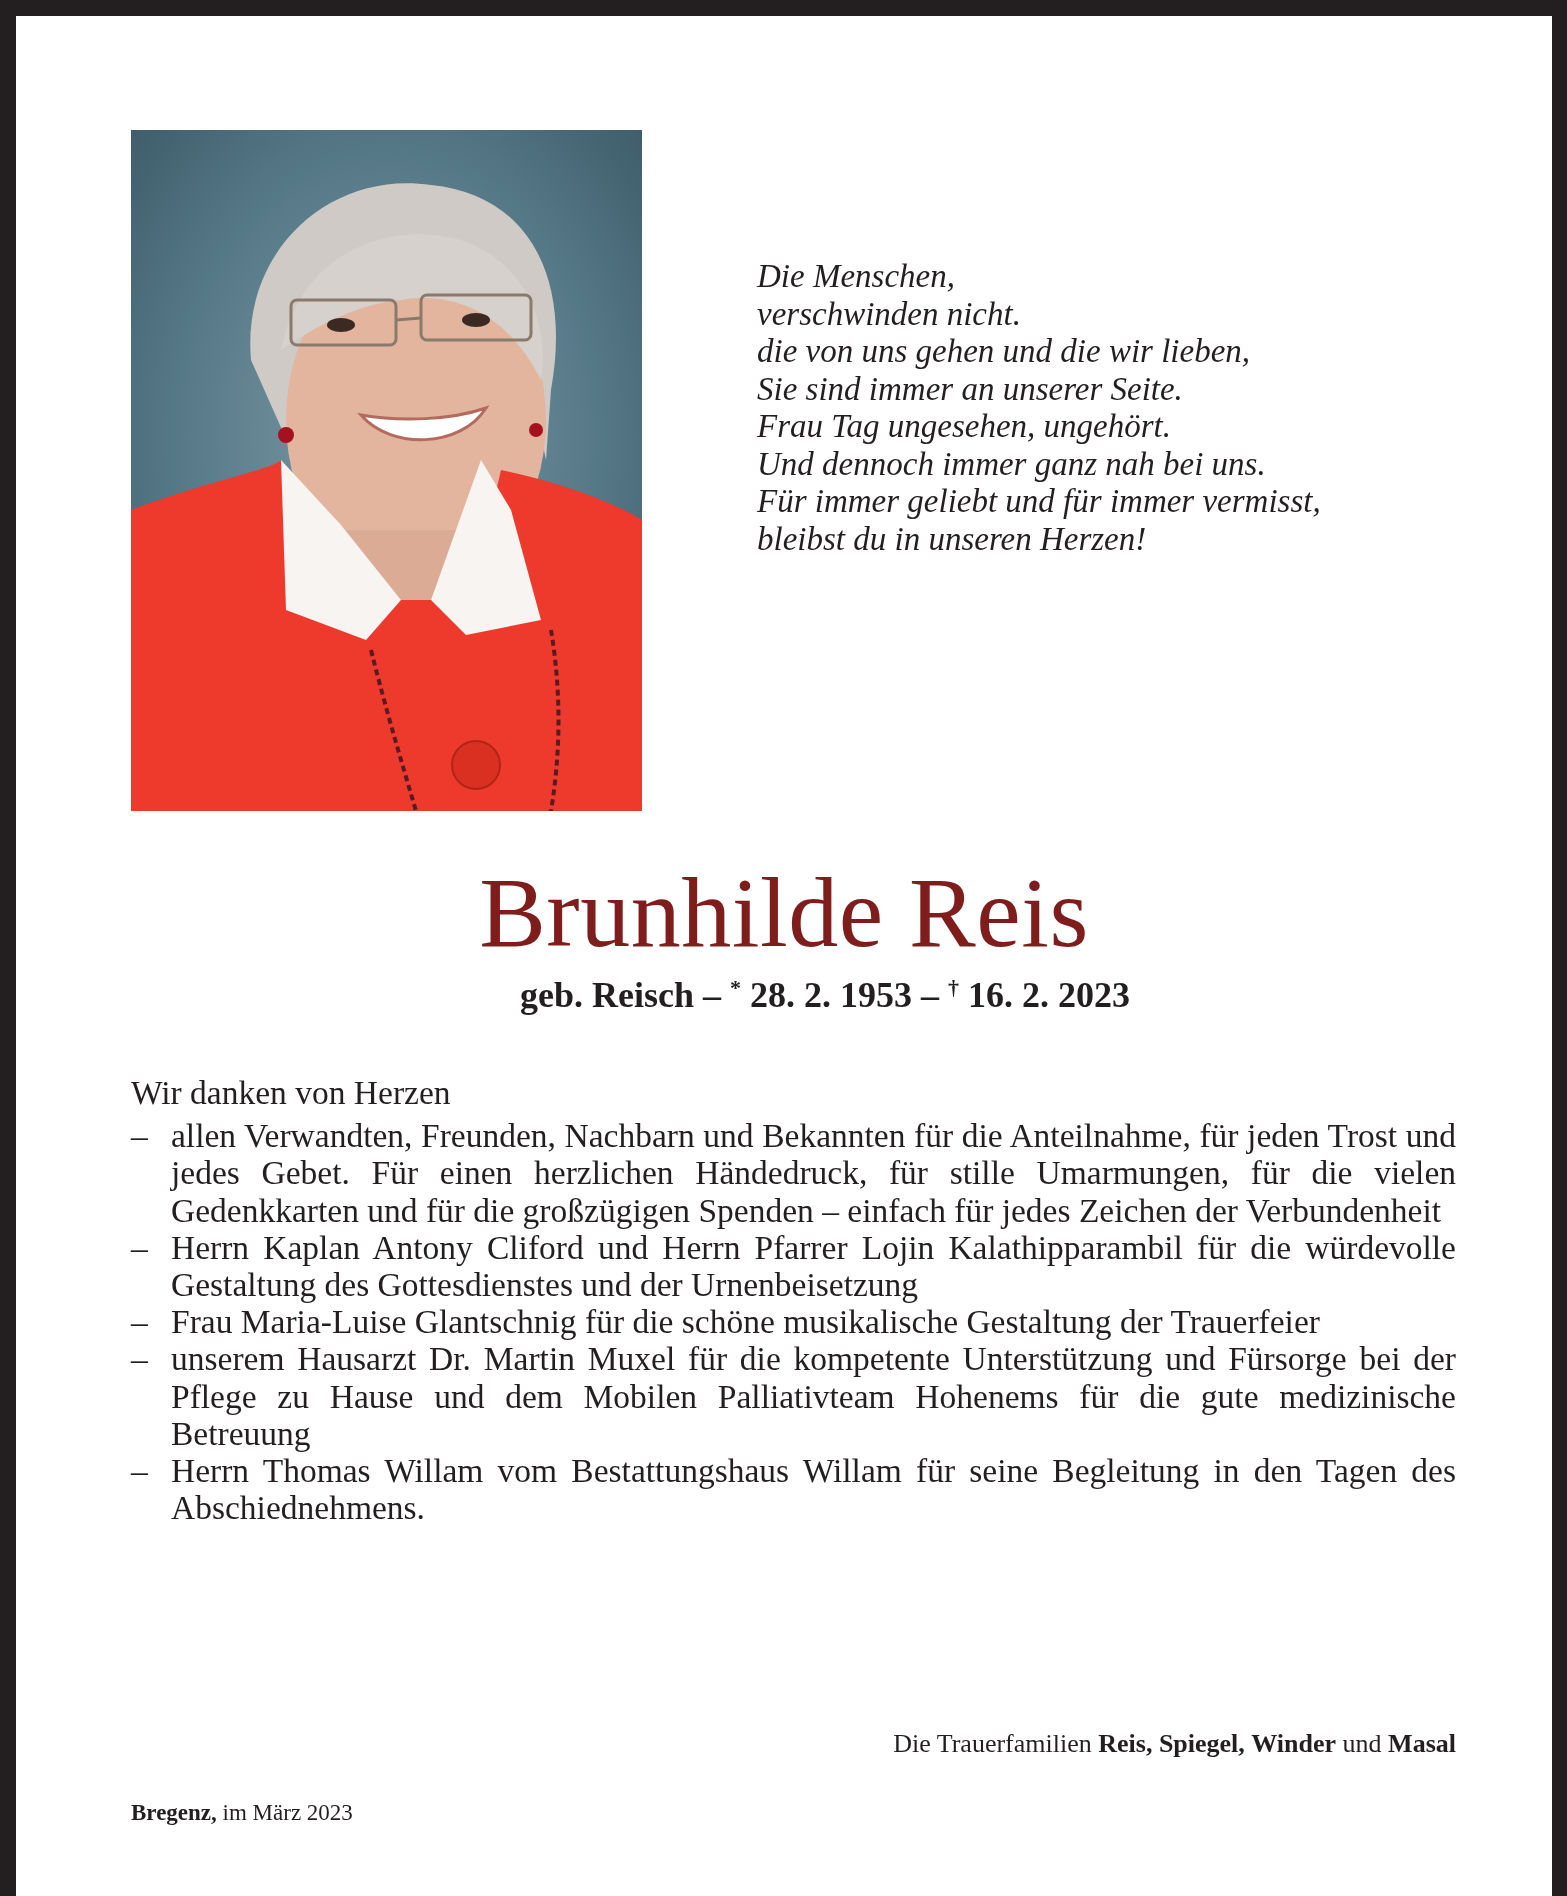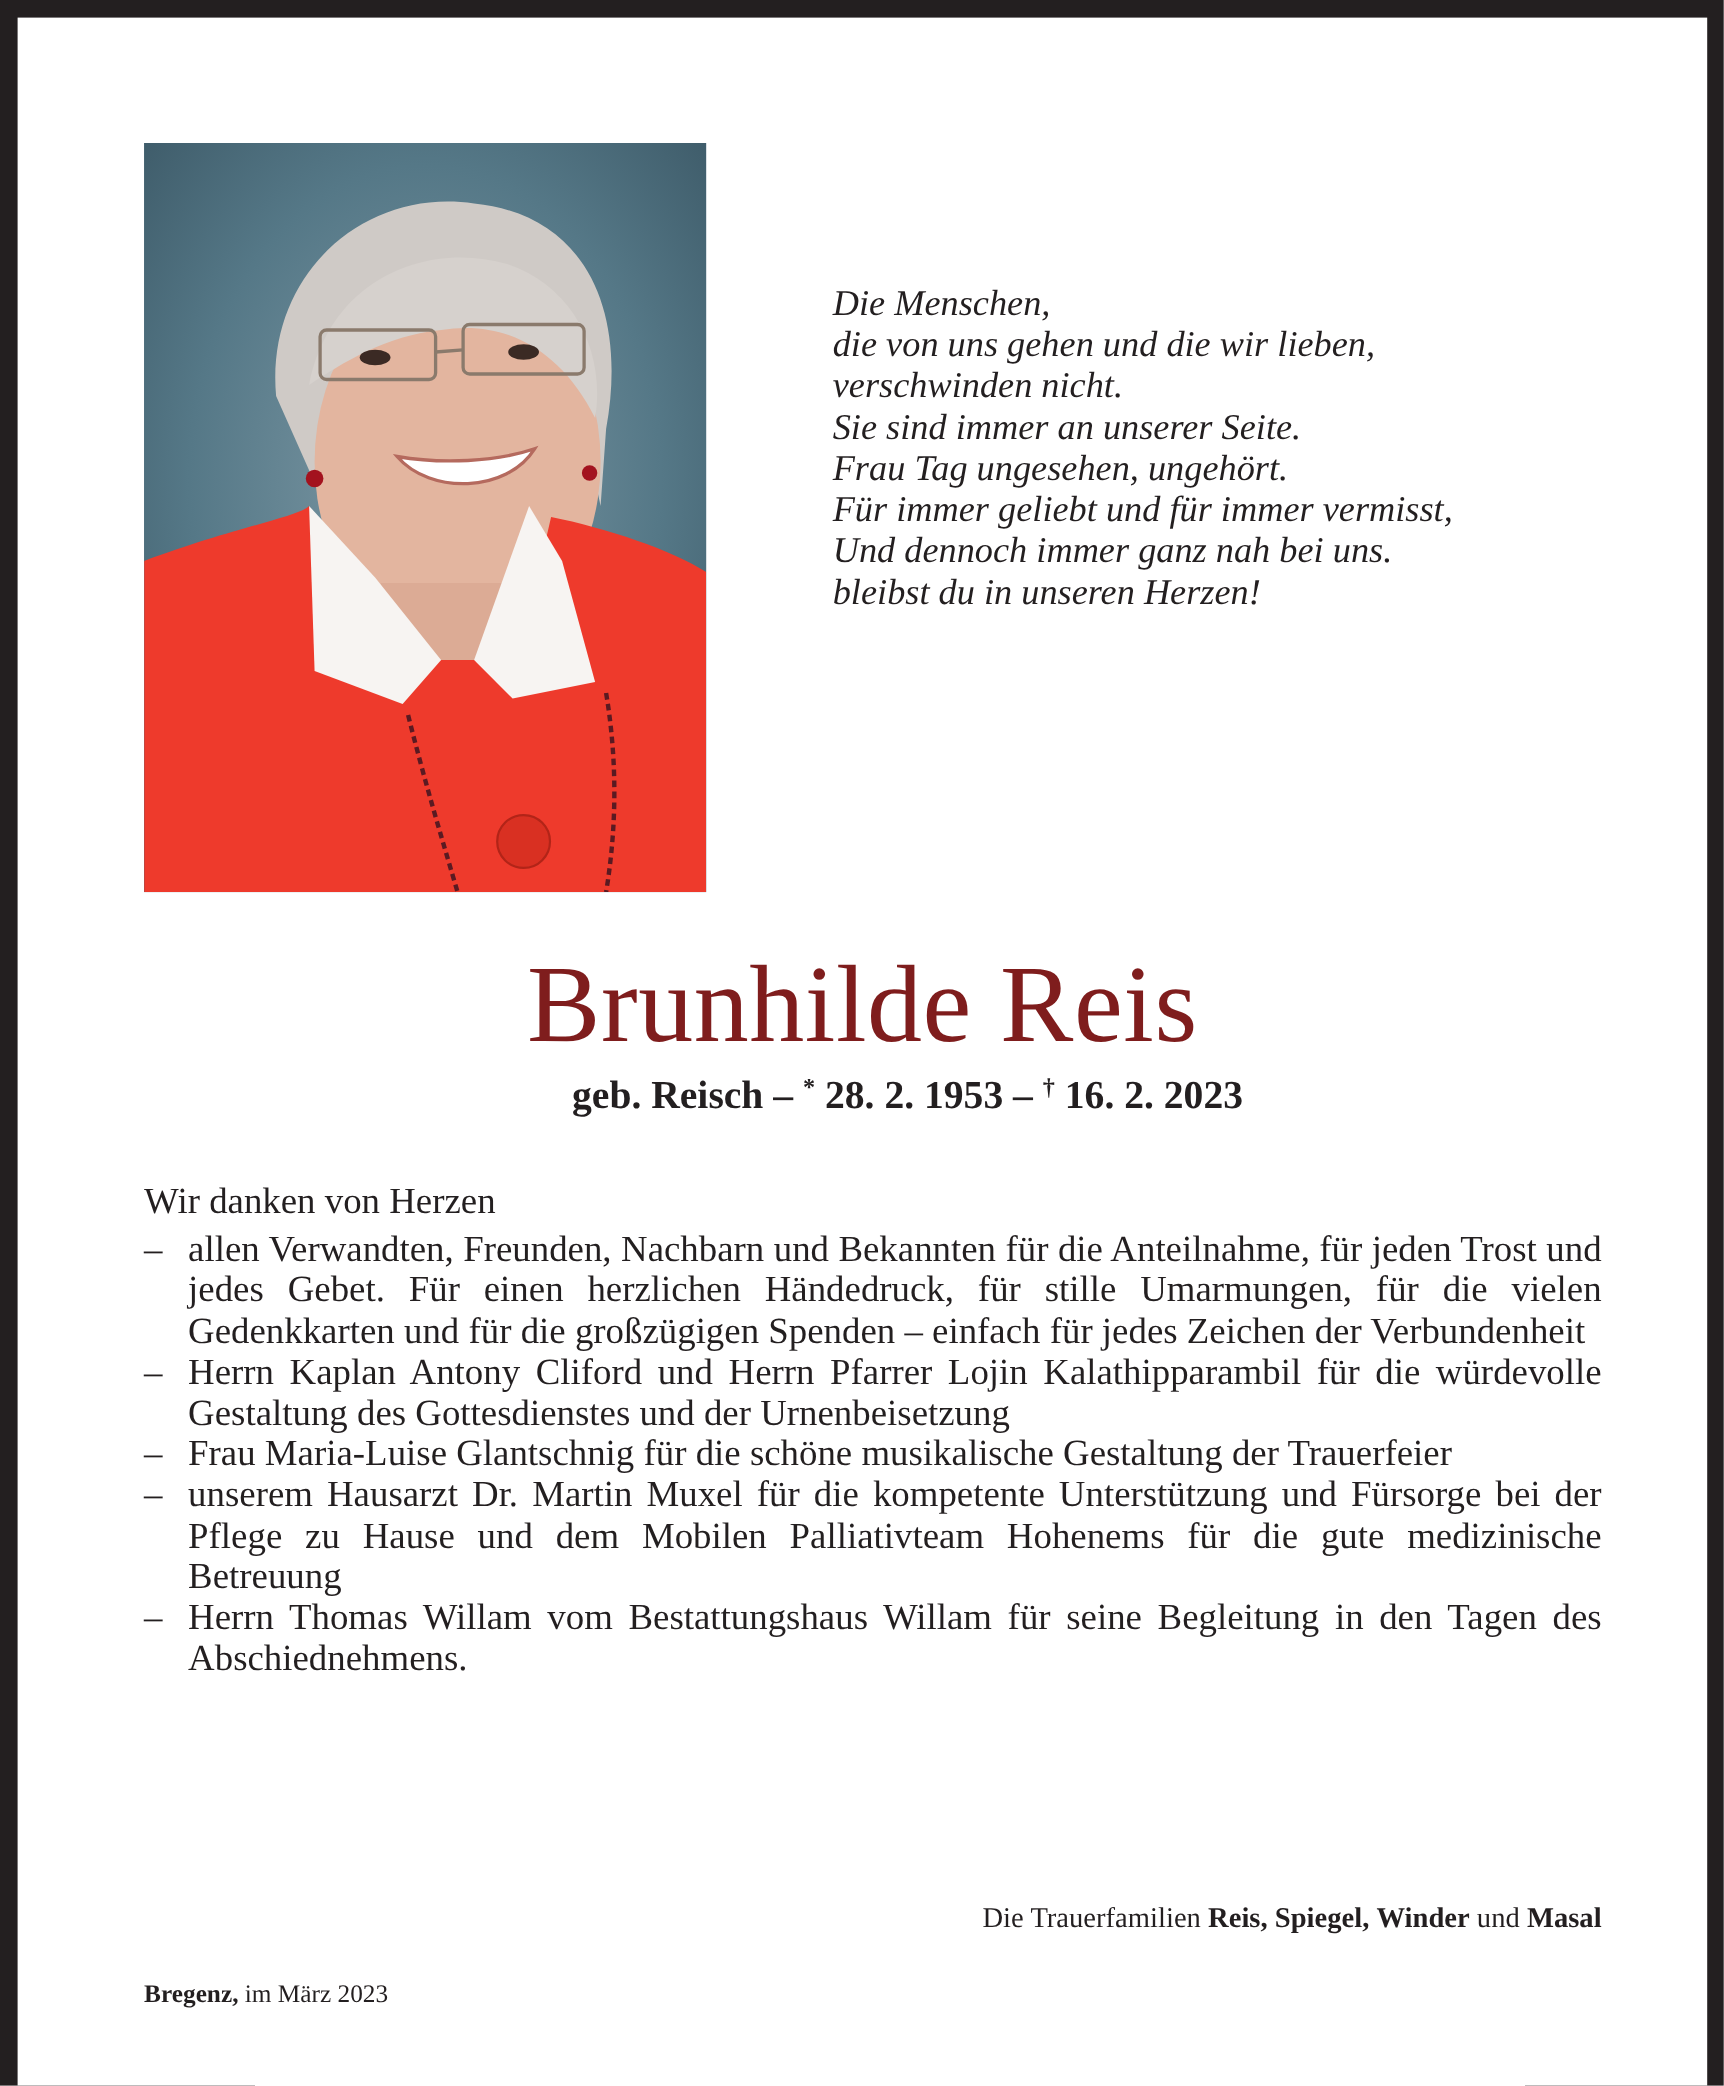--- a/index.html
+++ b/index.html
@@ -137,26 +137,26 @@
 
       <path d="M240 520 C255 580 270 630 285 681" fill="none" stroke="#5a1a22" stroke-width="4" stroke-dasharray="6 4"></path>
       <path d="M420 500 C430 560 430 620 420 681" fill="none" stroke="#5a1a22" stroke-width="4" stroke-dasharray="6 4"></path>
 
       <circle cx="345" cy="635" r="24" fill="#d93022" stroke="#b22418" stroke-width="2"></circle>
     </svg>
   </div>
 
   <div class="quote">
     <div>Die Menschen,</div>
+    <div>verschwinden nicht.</div>
     <div>die von uns gehen und die wir lieben,</div>
-    <div>verschwinden nicht.</div>
     <div>Sie sind immer an unserer Seite.</div>
     <div>Frau Tag ungesehen, ungehört.</div>
+    <div>Und dennoch immer ganz nah bei uns.</div>
     <div>Für immer geliebt und für immer vermisst,</div>
-    <div>Und dennoch immer ganz nah bei uns.</div>
     <div>bleibst du in unseren Herzen!</div>
   </div>
 
   <div class="name">Brunhilde Reis</div>
 
   <div class="dates">
     <span>geb. Reisch</span><span> – </span><sup>*</sup>&nbsp;<span>28. 2. 1953</span><span> – </span><sup>†</sup>&nbsp;<span>16. 2. 2023</span>
   </div>
 
   <div class="body-text">

